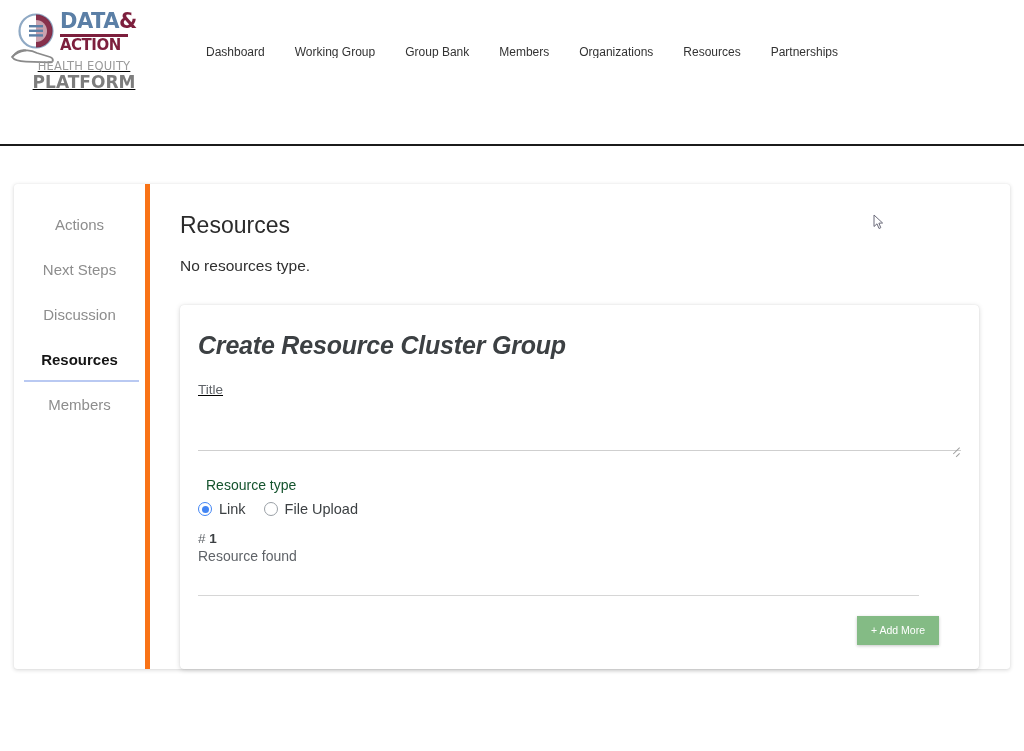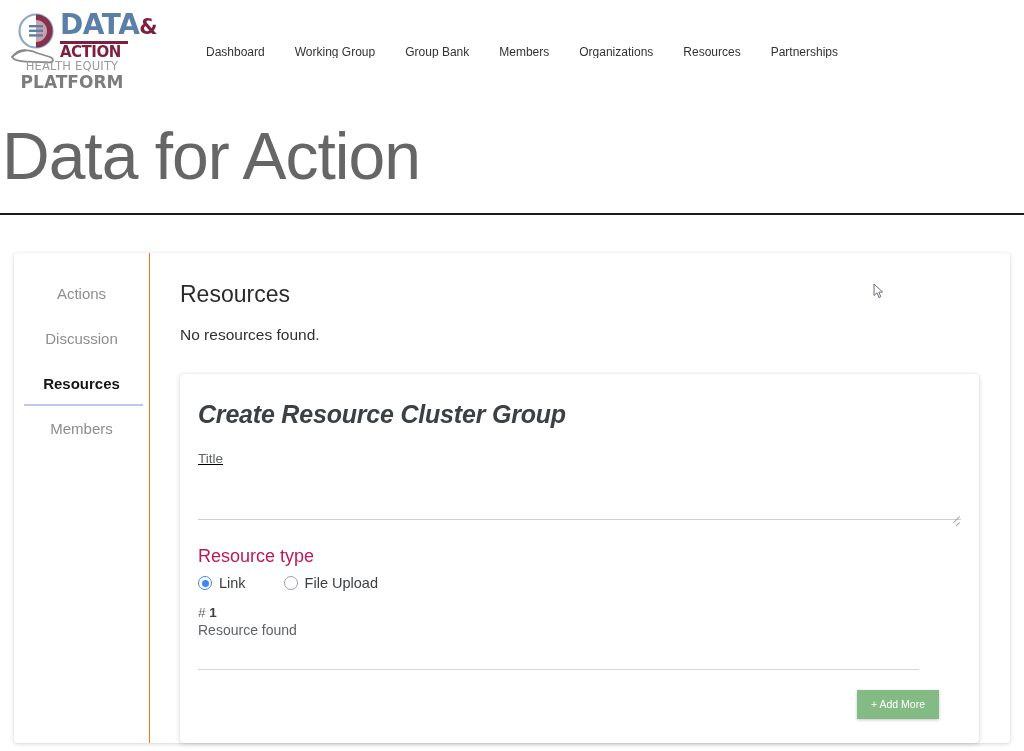--- a/index.html
+++ b/index.html
@@ -34,21 +34,21 @@
   }
   .logo-text { position: absolute; left: 50px; top: 2px; }
   .logo-data-row {
     display: flex;
     align-items: baseline;
     letter-spacing: -0.5px;
   }
   .logo-data {
     font-family: "DejaVu Sans", sans-serif;
     font-weight: bold;
-    font-size: 28px;
+    font-size: 21px;
     color: #5b7fa6;
     line-height: 1;
   }
   .logo-amp {
     font-family: "DejaVu Sans", sans-serif;
     font-weight: bold;
     font-size: 21px;
     color: #7d1f3d;
     line-height: 1;
   }
@@ -62,23 +62,24 @@
   .logo-action {
     font-family: "DejaVu Sans", sans-serif;
     font-weight: bold;
     font-size: 15px;
     color: #7d1f3d;
     line-height: 1.05;
     letter-spacing: -0.5px;
   }
   .logo-sub {
     position: absolute;
-    left: 6px; top: 51px;
+    left: 18px; top: 51px;
     width: 112px;
     text-align: center;
+    text-decoration: underline;
   }
   .logo-he {
     font-family: "DejaVu Sans", sans-serif;
     font-size: 11.5px;
     color: #9a9a9a;
     letter-spacing: 0.2px;
     line-height: 1.15;
   }
   .logo-plat {
     font-family: "DejaVu Sans", sans-serif;
@@ -129,21 +130,21 @@
     box-shadow: 0 1px 4px rgba(0,0,0,0.16), 0 0 1px rgba(0,0,0,0.10);
     min-height: 470px;
     display: flex;
   }
 
   
   .side-tabs {
     width: 136px;
     flex: 0 0 136px;
     padding: 18px 0 0 0;
-    border-right: 1px solid #f97316;
+    border-right: 5px solid #f97316;
   }
   .side-tab {
     text-align: center;
     font-size: 15px;
     color: #8d8d8d;
     padding: 14px 4px;
     cursor: pointer;
     position: relative;
   }
   .side-tab.active {
@@ -220,28 +221,28 @@
     position: absolute;
     right: 0;
     height: 1px;
     background: #9e9e9e;
     transform-origin: right bottom;
   }
   .resize-handle i:nth-child(1){ bottom: 0; width: 9px; transform: rotate(-45deg); }
   .resize-handle i:nth-child(2){ bottom: 0; width: 5px; transform: rotate(-45deg) translate(-4px,4px); }
 
   .group-label {
-    font-size: 18px;
-    color: #be185d;
-    margin: 26px 0 8px 0;
+    font-size: 14px;
+    color: #14532d;
+    margin: 26px 0 8px 8px;
   }
   .radio-row {
     display: flex;
     align-items: flex-end;
-    gap: 24px;
+    gap: 4px;
     margin-bottom: 4px;
   }
   .radio-item {
     display: flex;
     align-items: center;
     gap: 7px;
     margin-right: 14px;
     cursor: pointer;
   }
   .radio {
@@ -345,45 +346,47 @@
     <a href="#">Group Bank</a>
     <a href="#">Members</a>
     <a href="#">Organizations</a>
     <a href="#">Resources</a>
     <a href="#">Partnerships</a>
 
   </nav>
 </header>
 
 <div class="page-title-wrap">
-  <h1 class="page-title">Data for Action</h1>
   <hr class="title-rule">
 </div>
 
 <div class="outer-card">
 
   <div class="side-tabs">
     <div class="side-tab">
       <span>Actions</span>
     </div>
     <div class="side-tab">
+      <span>Next Steps</span>
+    </div>
+    <div class="side-tab">
       <span>Discussion</span>
     </div>
     <div class="side-tab active">
       <span>Resources</span>
     </div>
     <div class="side-tab">
       <span>Members</span>
     </div>
   </div>
 
   <div class="main-pane">
 
     <h2 class="section-title">Resources</h2>
-    <p class="empty-text">No resources found.</p>
+    <p class="empty-text">No resources type.</p>
 
     <svg class="mouse-cursor" style="left:723px; top:30px;" viewBox="0 0 11 16">
       <path d="M1 1 L1 12.5 L4 9.8 L6 14.5 L7.8 13.7 L5.9 9.2 L9.6 9 Z" fill="#ffffff" stroke="#6b6b7a" stroke-width="1"></path>
     </svg>
 
     <div class="form-card">
       <div class="form-card-title">Create Resource Cluster Group</div>
 
       <div class="field-row">
         <div class="field">

